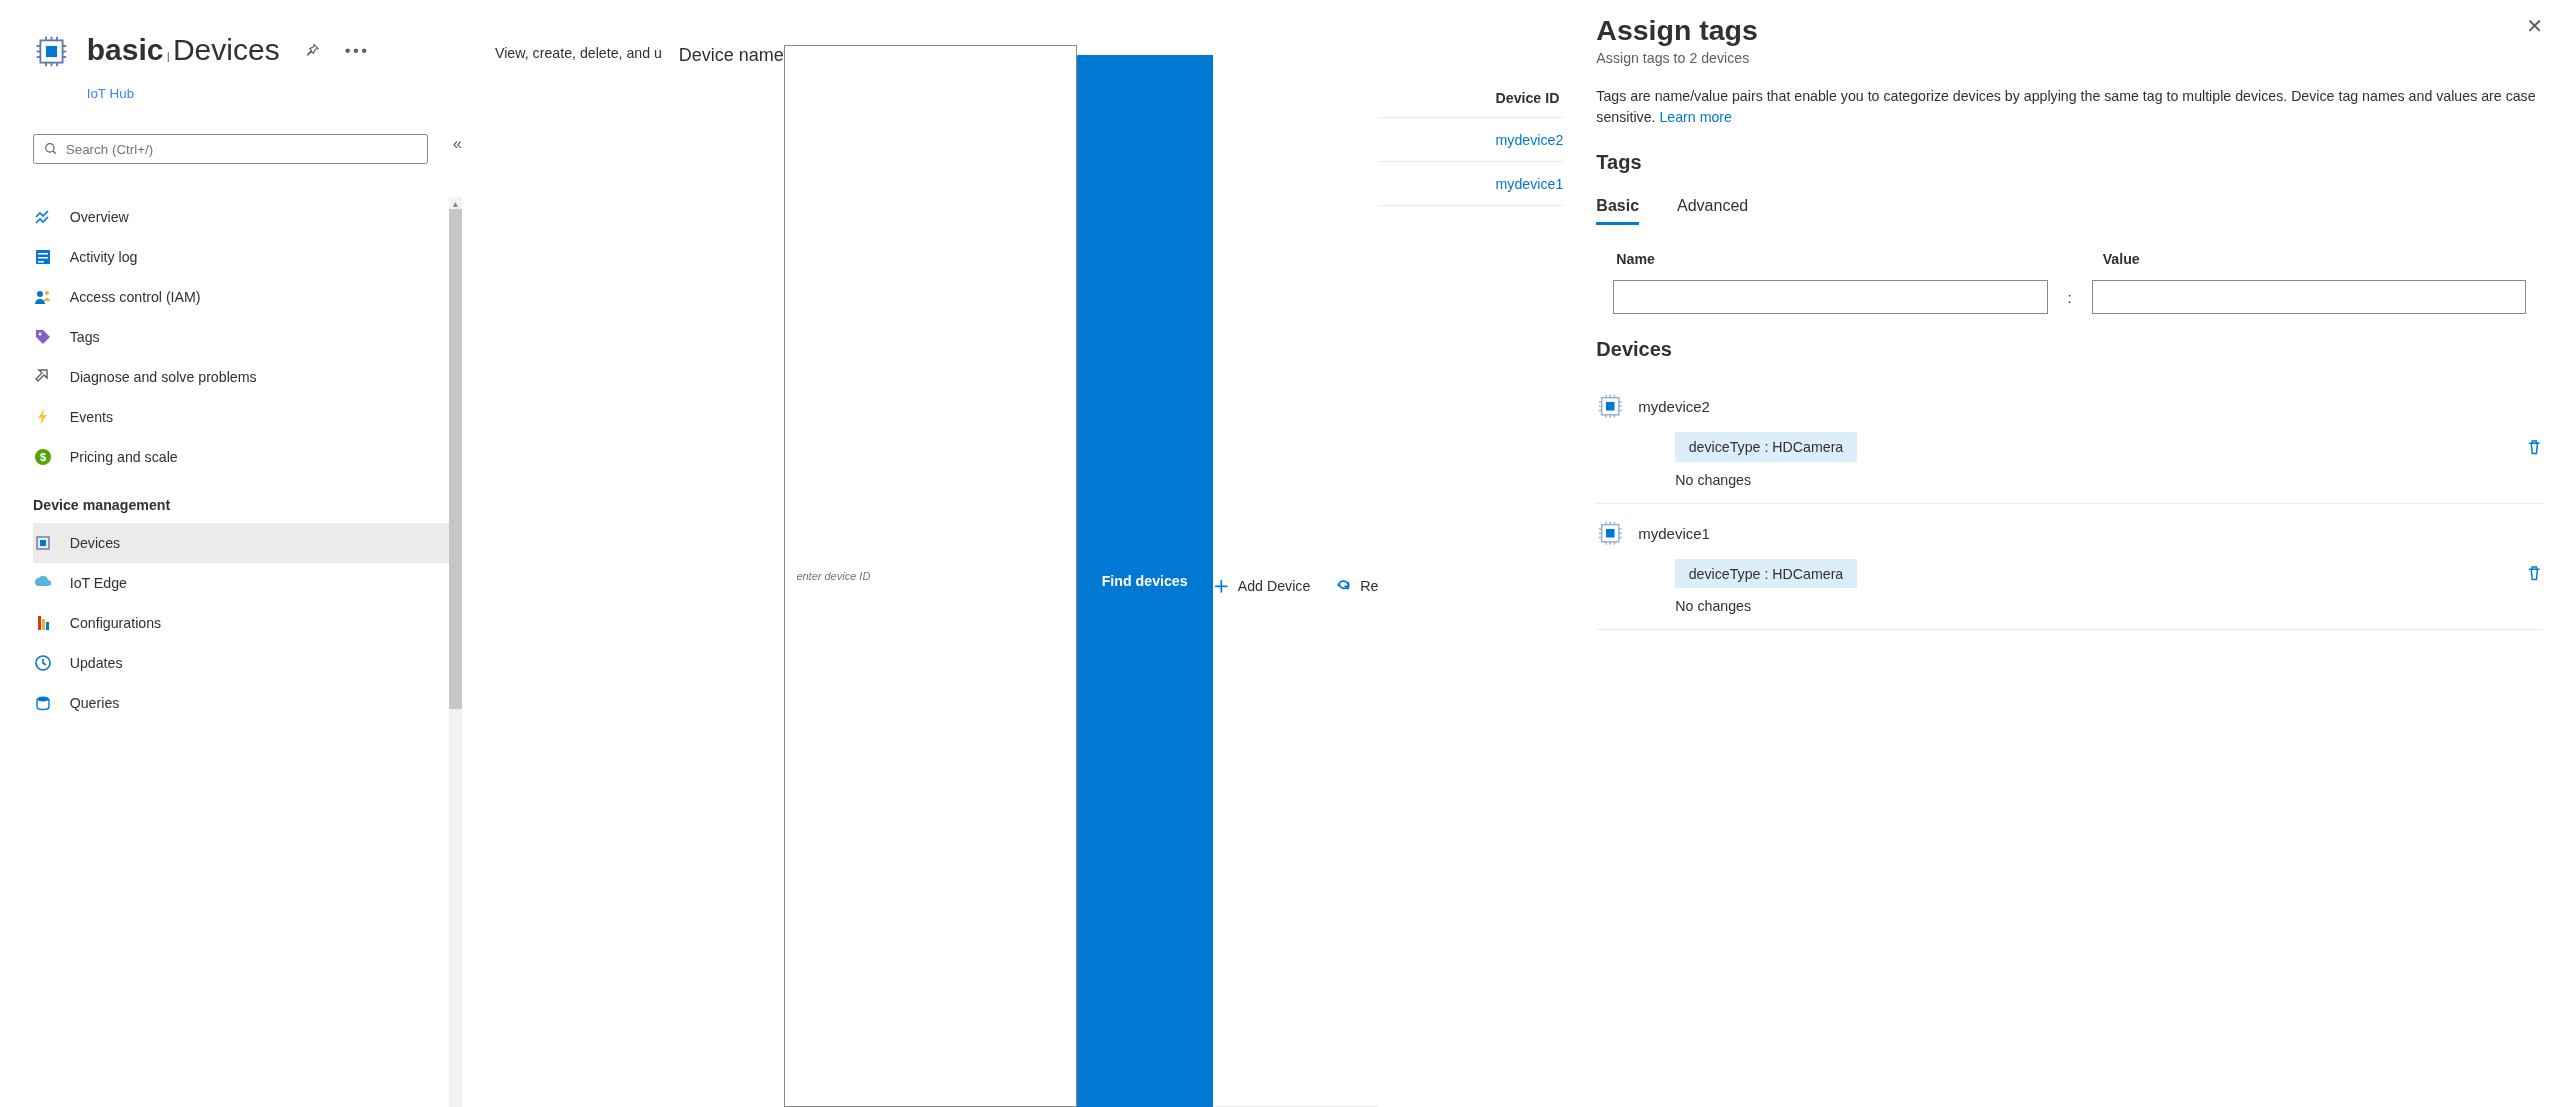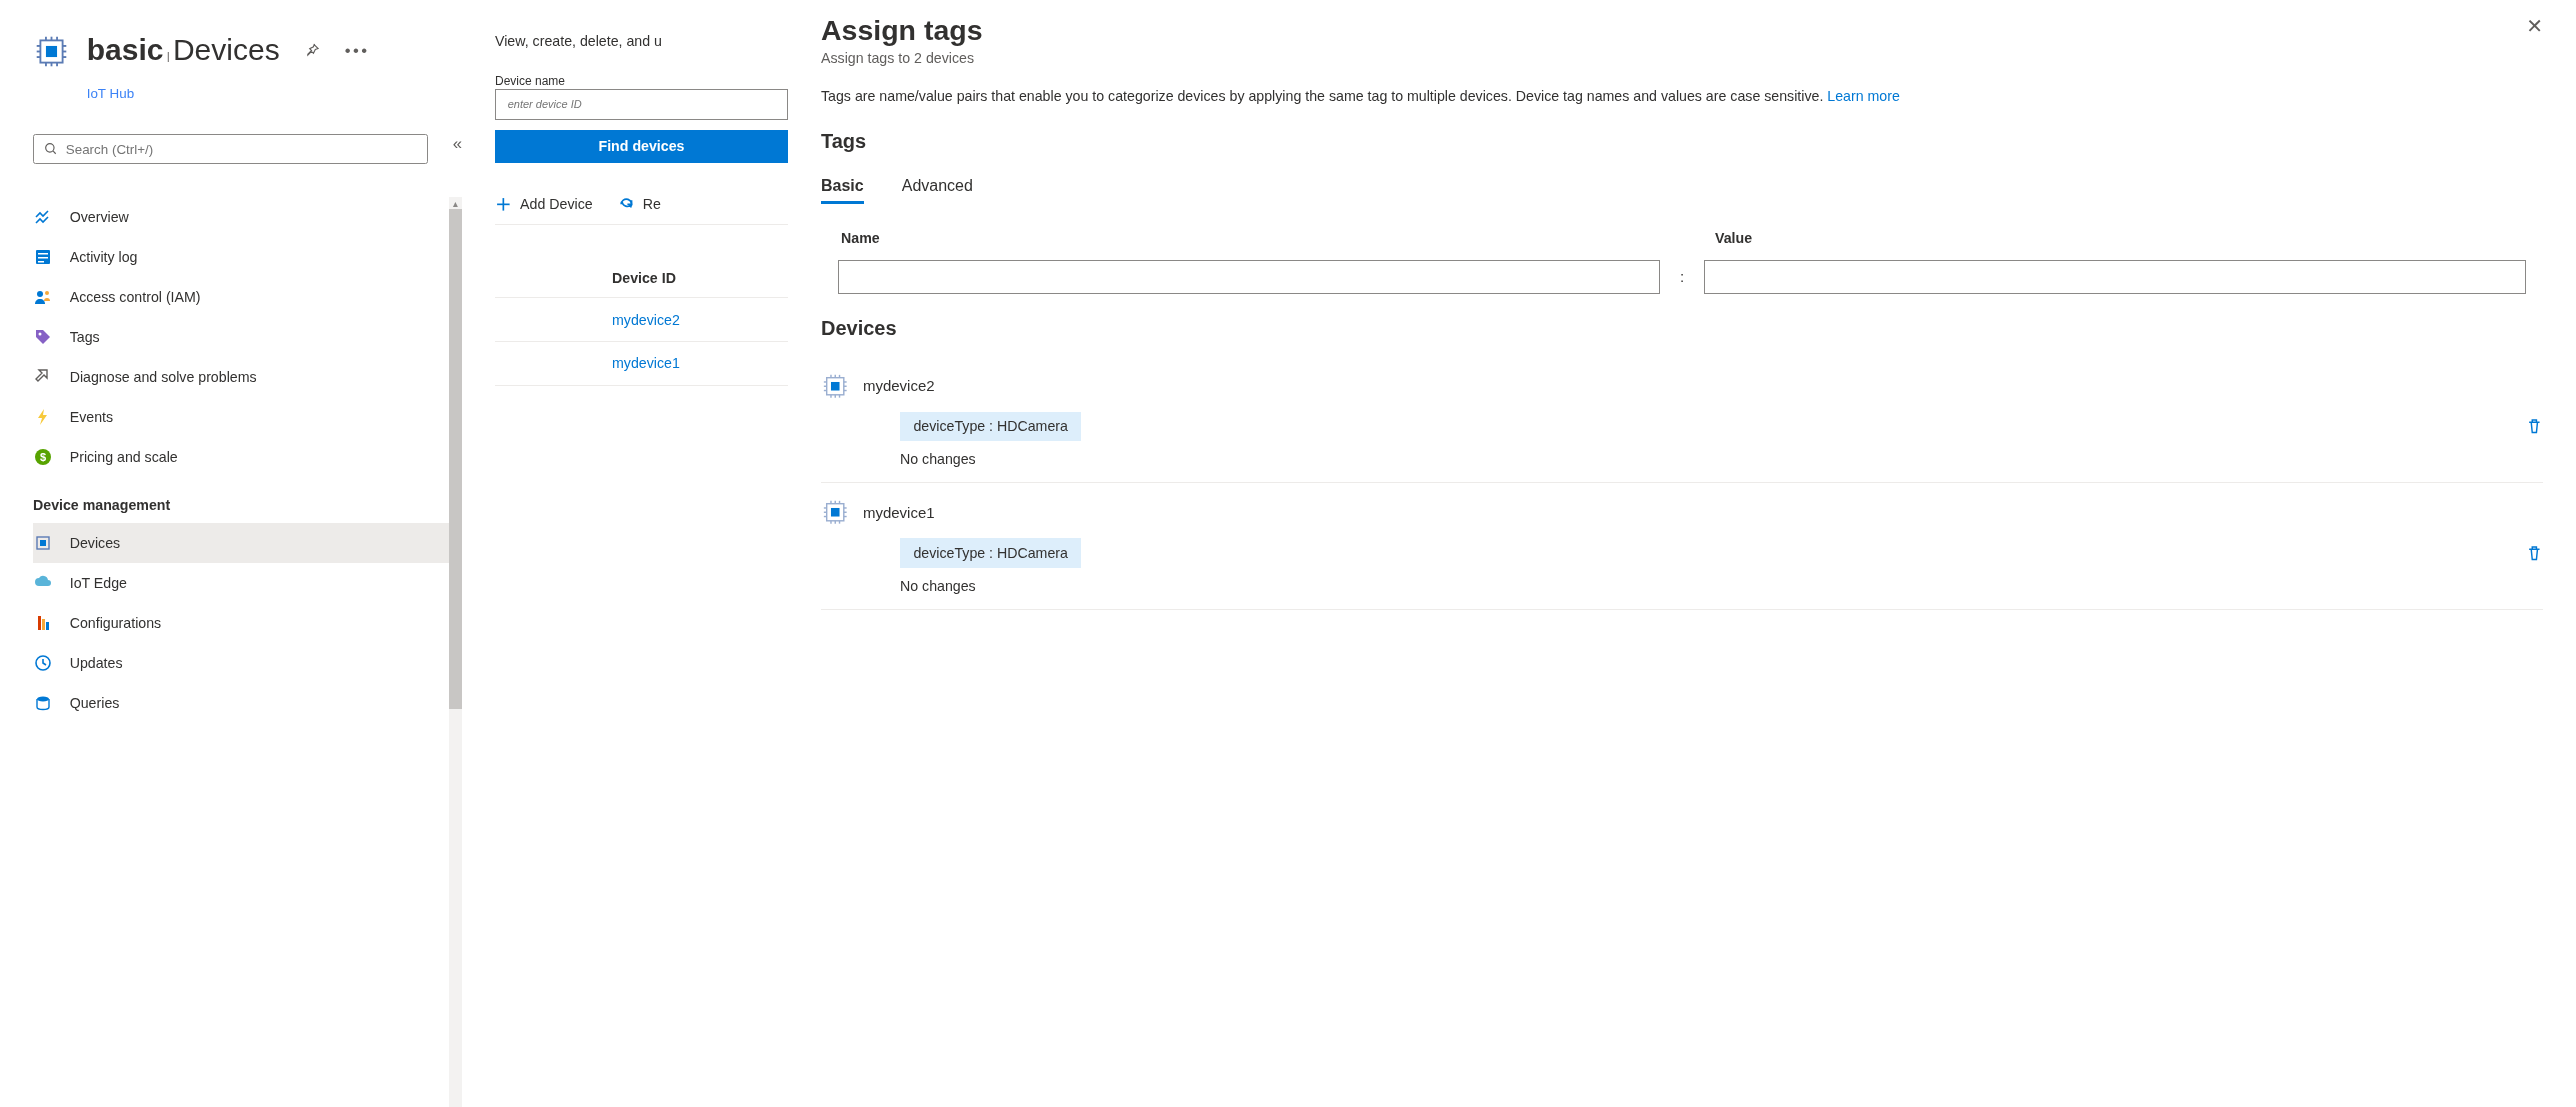--- a/index.html
+++ b/index.html
@@ -28,23 +28,23 @@
 .nav-list { margin-top: 33px; flex: 1; overflow: auto; position: relative; }
 .nav-track { position: absolute; right: 0; top: 0; width: 13.4px; height: 100%; background: #f3f2f1; }
 .nav-track-arrow { text-align: center; font-size: 8.4px; color: #8a8886; padding: 1.7px 0; }
 .nav-thumb { position: absolute; right: 0; top: 11.7px; width: 13.4px; height: 55%; background: #c8c6c4; }
 .nav-item { display: flex; align-items: center; gap: 16.7px; padding: 10px 0; font-size: 14.2px; cursor: pointer; text-align: center; }
 .nav-item .ic { width: 20px; height: 20px; display: flex; align-items: center; justify-content: center; }
 .nav-item.selected { background: #edebe9; font-weight: 400; margin-left: -33px; padding-left: 33px; margin-right: 0; }
 .nav-section { font-weight: 600; font-size: 14.2px; margin: 20px 0 10px 0; }
 
 
-.mid-col { flex: 0 0 auto; padding: 33px 0 0 0; display: flex; flex-direction: column; }
+.mid-col { flex: 0 0 auto; padding: 45px 0 0 0; display: flex; flex-direction: row; }
 .mid-intro { font-size: 14.2px; color: #323130; padding: 0 16.7px 0 0; margin-bottom: 25px; white-space: nowrap; overflow: hidden; }
-.field-label { font-size: 12px; color: #323130; margin-bottom: 1px; padding-left: 0; }
+.field-label { font-size: 18px; color: #323130; margin-bottom: 1px; padding-left: 0; }
 .device-input { width: 293px; padding: 8.4px 11.7px; border: 0.8px solid #8a8886; font-size: 11px; font-style: italic; color: #605e5c; }
 .find-btn { margin-top: 10px; background: #0078d4; color: #fff; border: none; padding: 8.4px 25px; font-size: 14.2px; font-weight: 600; cursor: pointer; }
 .toolbar-row { display: flex; align-items: center; gap: 25px; margin-top: 33px; padding-bottom: 11.7px; border-bottom: 0.8px solid #edebe9; }
 .toolbar-item { display: flex; align-items: center; gap: 8.4px; font-size: 14.2px; color: #323130; cursor: pointer; }
 .toolbar-item svg { width: 16.7px; height: 16.7px; color: #0078d4; }
 .dev-table { margin-top: 33px; }
 .dev-th { font-weight: 600; font-size: 14.2px; padding: 11.7px 0 11.7px 117px; border-bottom: 0.8px solid #edebe9; }
 .dev-row { padding: 13.4px 0 13.4px 117px; border-bottom: 0.8px solid #edebe9; }
 .dev-row a { color: #0078d4; text-decoration: none; font-size: 14.2px; }
 

